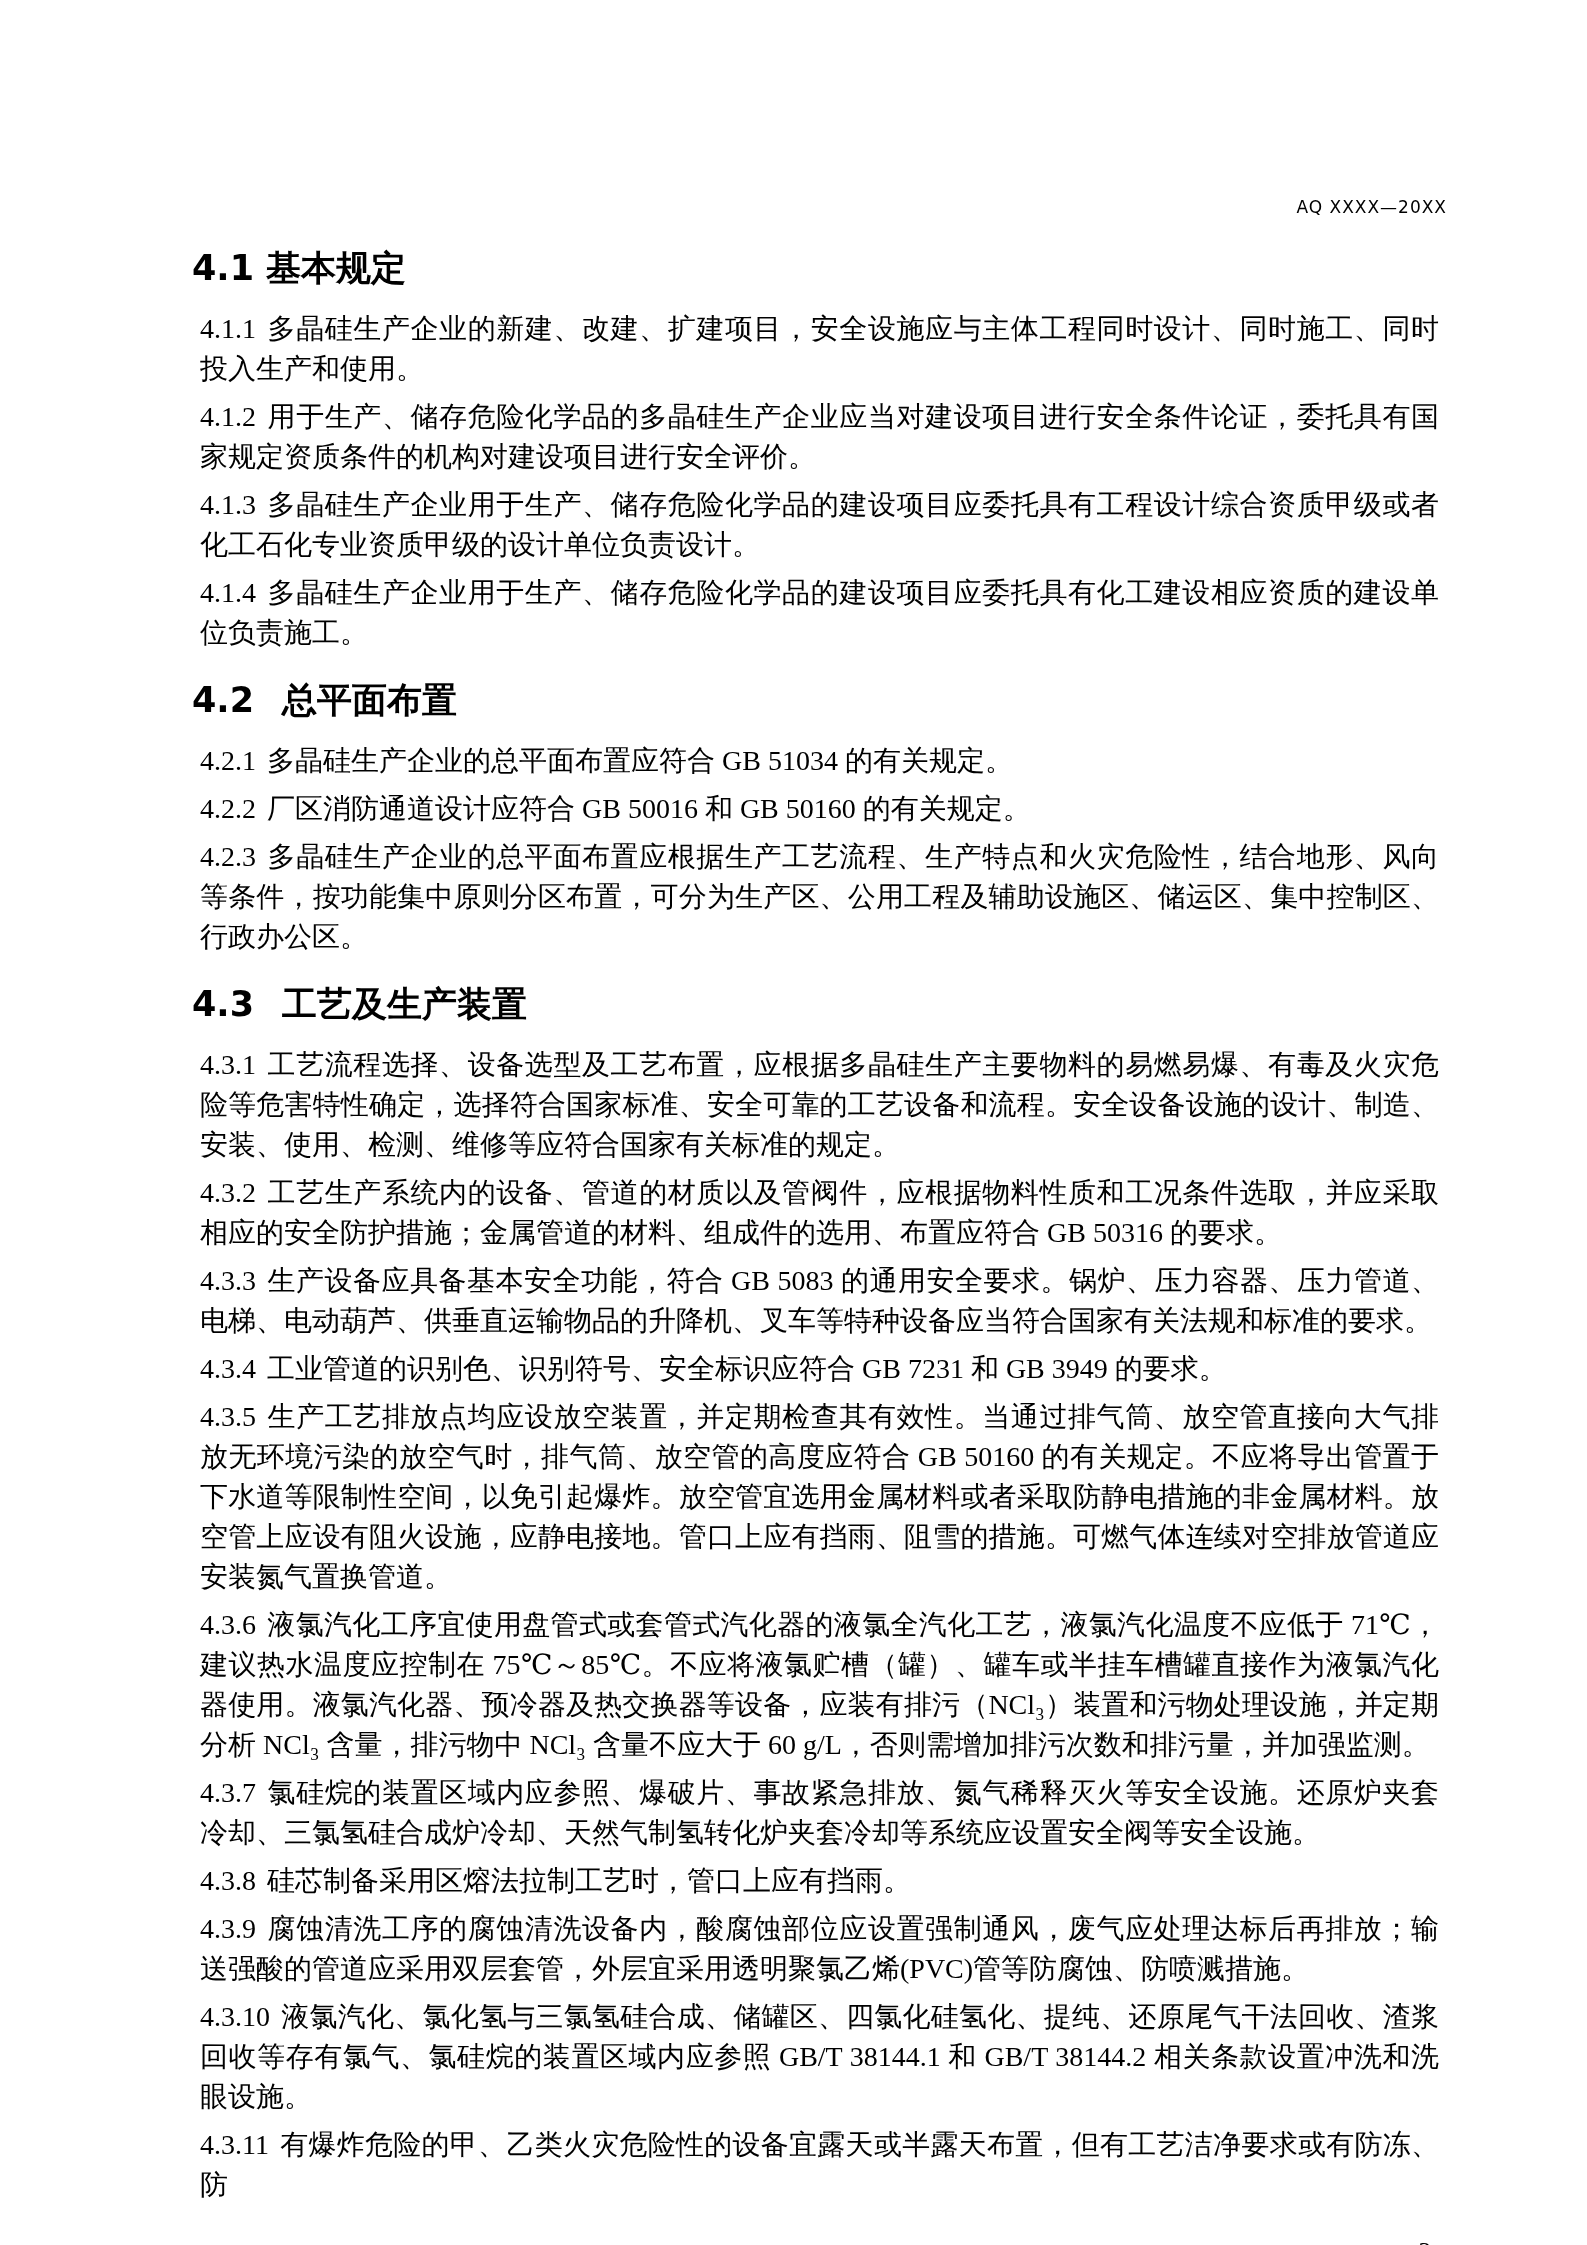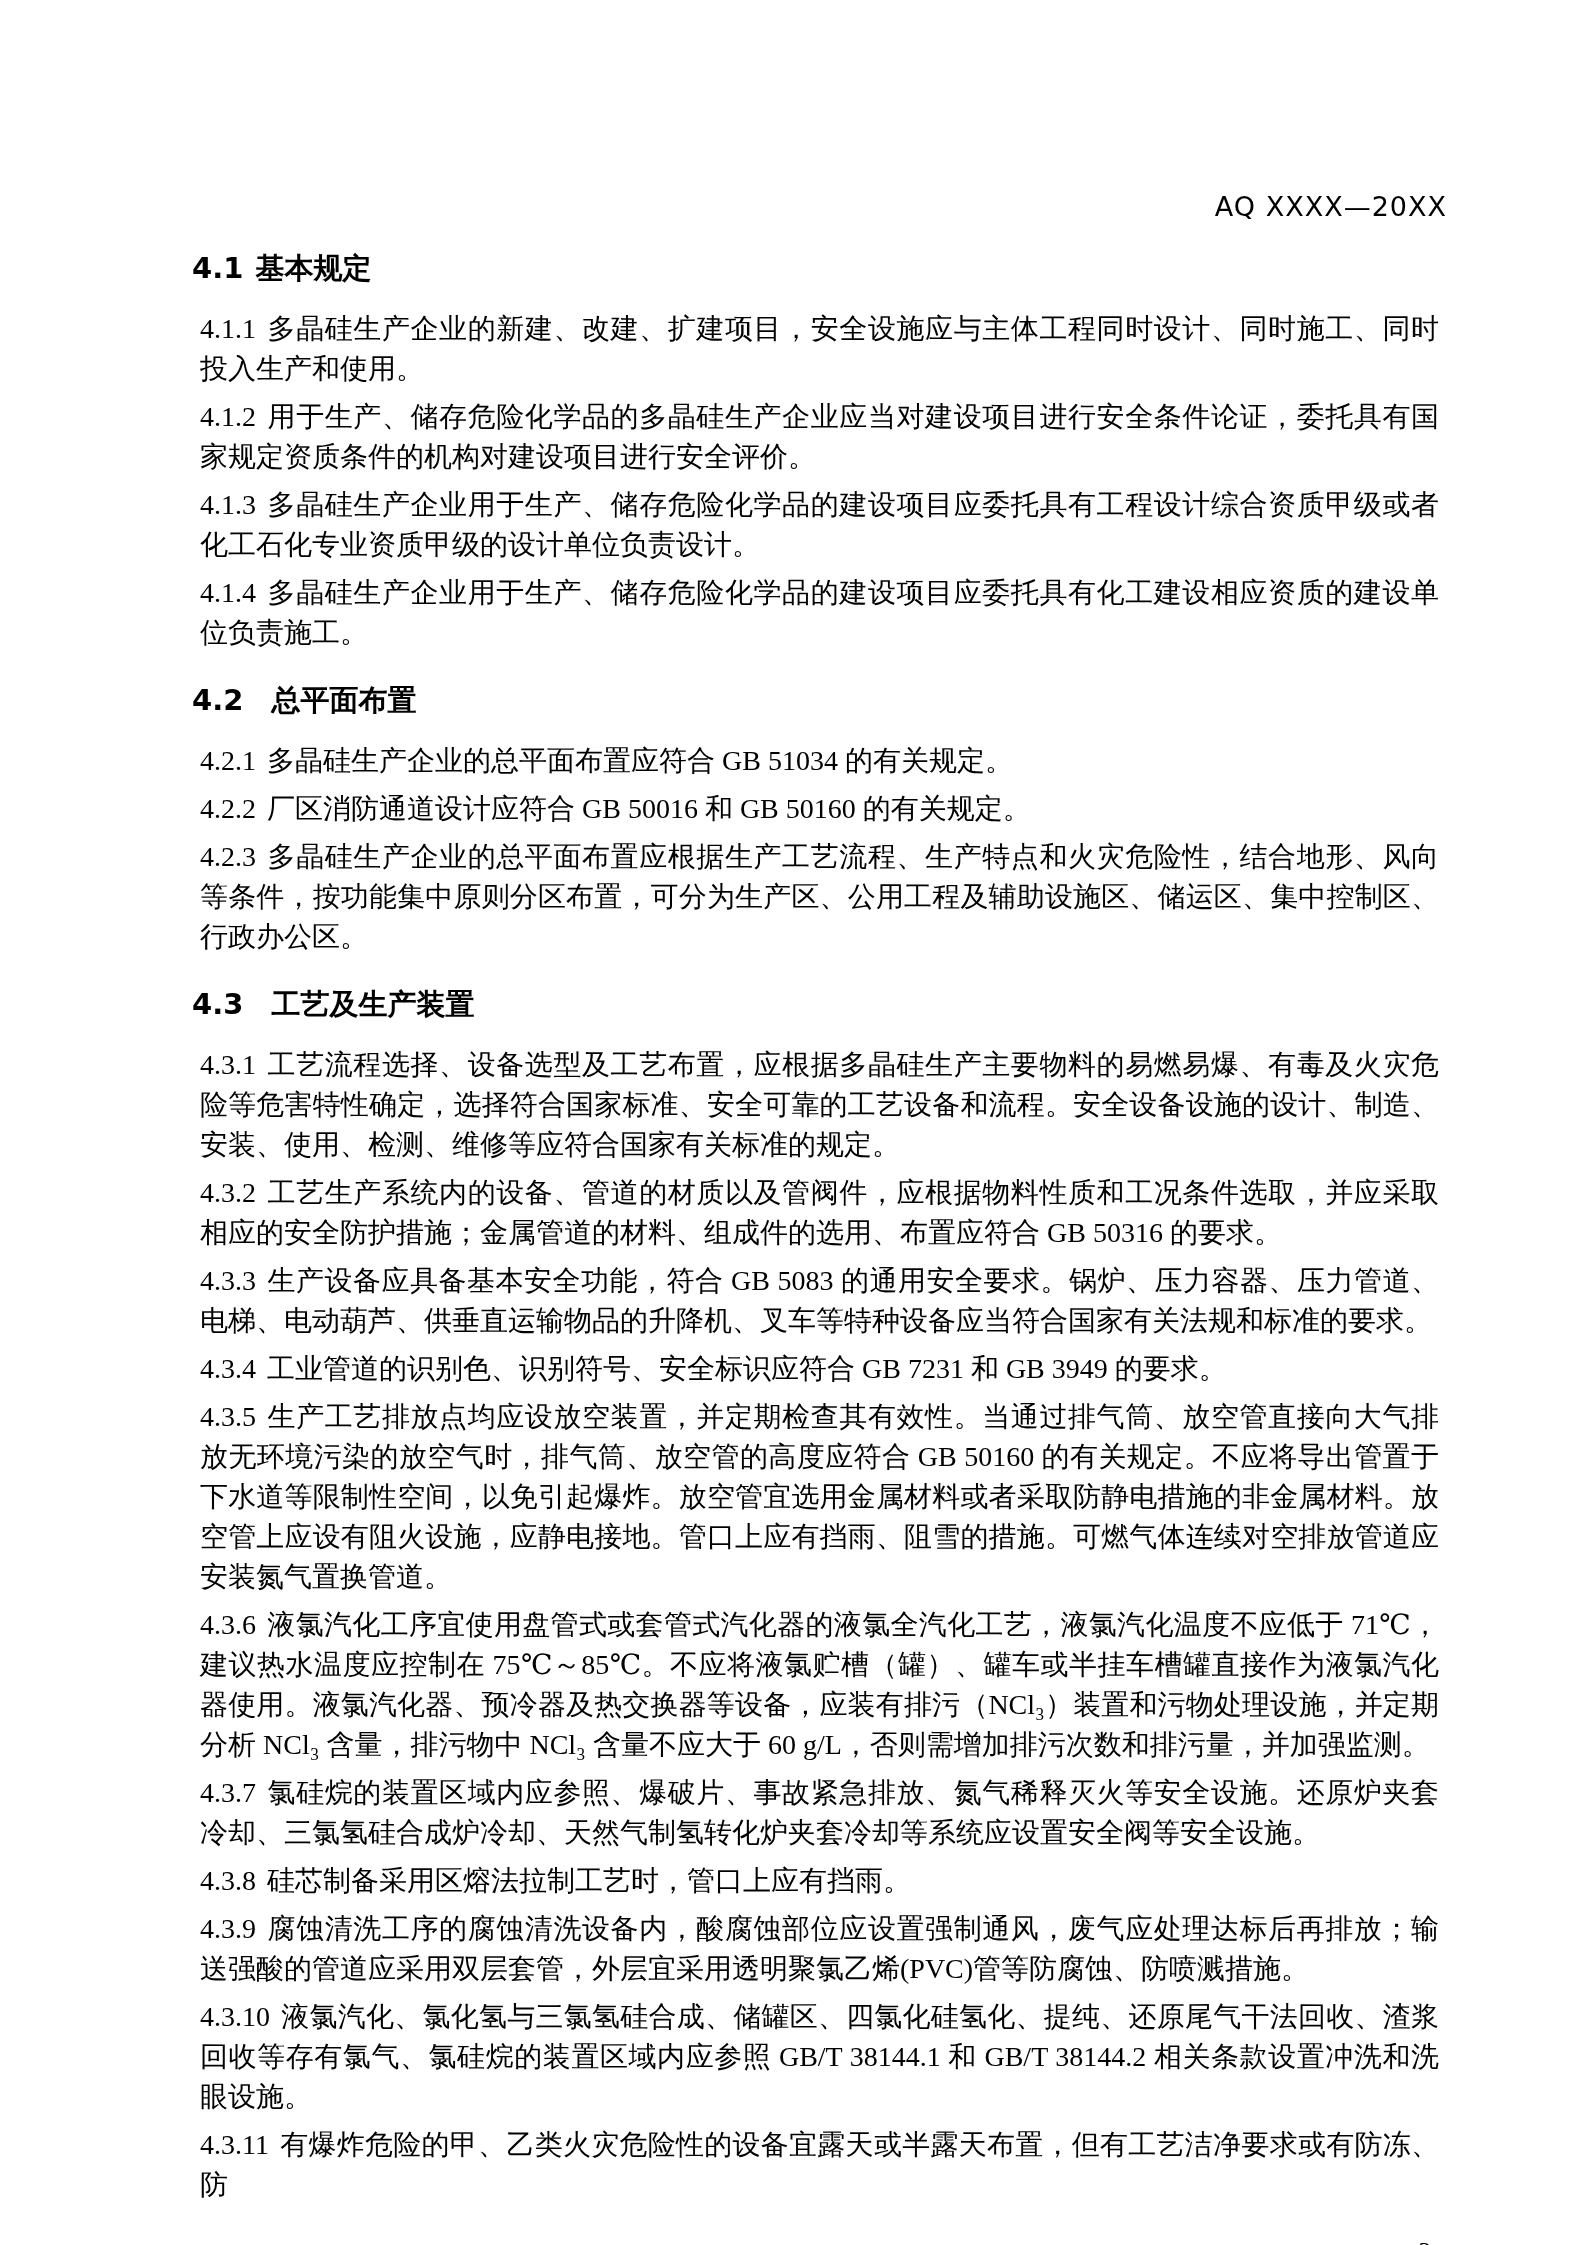--- a/index.html
+++ b/index.html
@@ -14,29 +14,29 @@
     margin: 0 auto;
     background: #ffffff;
     box-sizing: border-box;
     padding: 193px 140px 0 192px;
     color: #000;
     overflow: hidden;
   }
   .doc-header {
     text-align: right;
     font-family: "DejaVu Sans", "Liberation Sans", sans-serif;
-    font-size: 27px;
+    font-size: 17px;
     line-height: 28px;
     letter-spacing: 1px;
     margin: 0 0 4px 0;
   }
   .section-heading {
     font-family: "DejaVu Sans", "Liberation Sans", sans-serif;
     font-weight: bold;
-    font-size: 29px;
+    font-size: 35px;
     line-height: 40px;
     margin: 27px 0 21px 0;
   }
   .section-heading .snum {
     margin-right: 12px;
     font-family: "DejaVu Sans", "Liberation Sans", sans-serif;
   }
   .section-heading.wide .snum {
     margin-right: 28px;
   }

